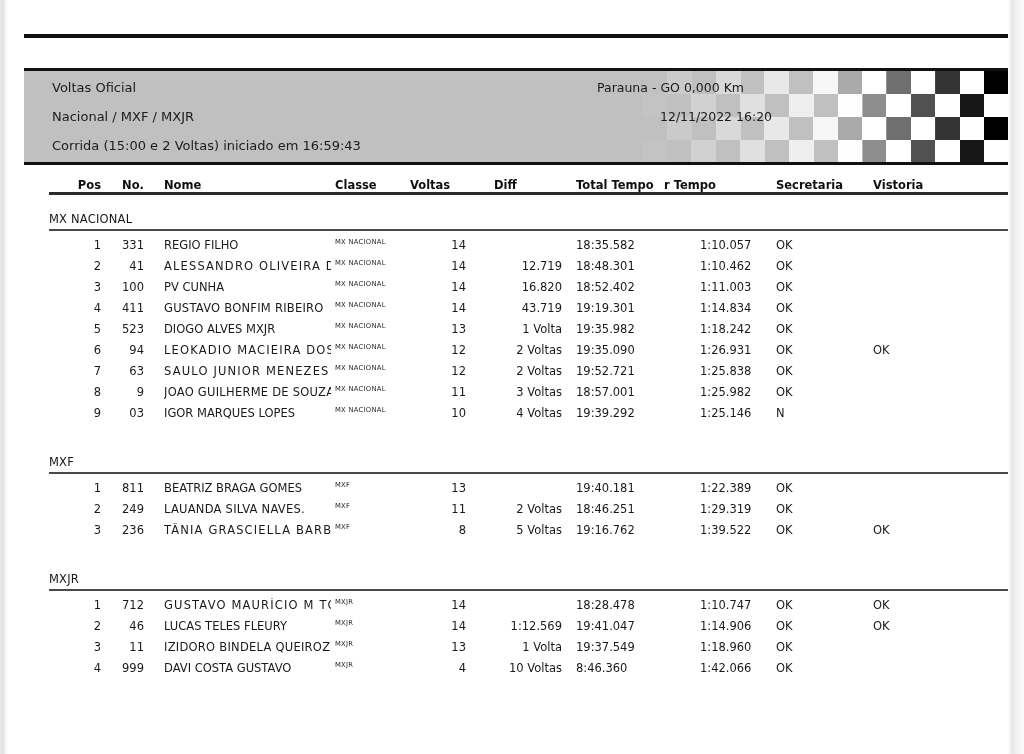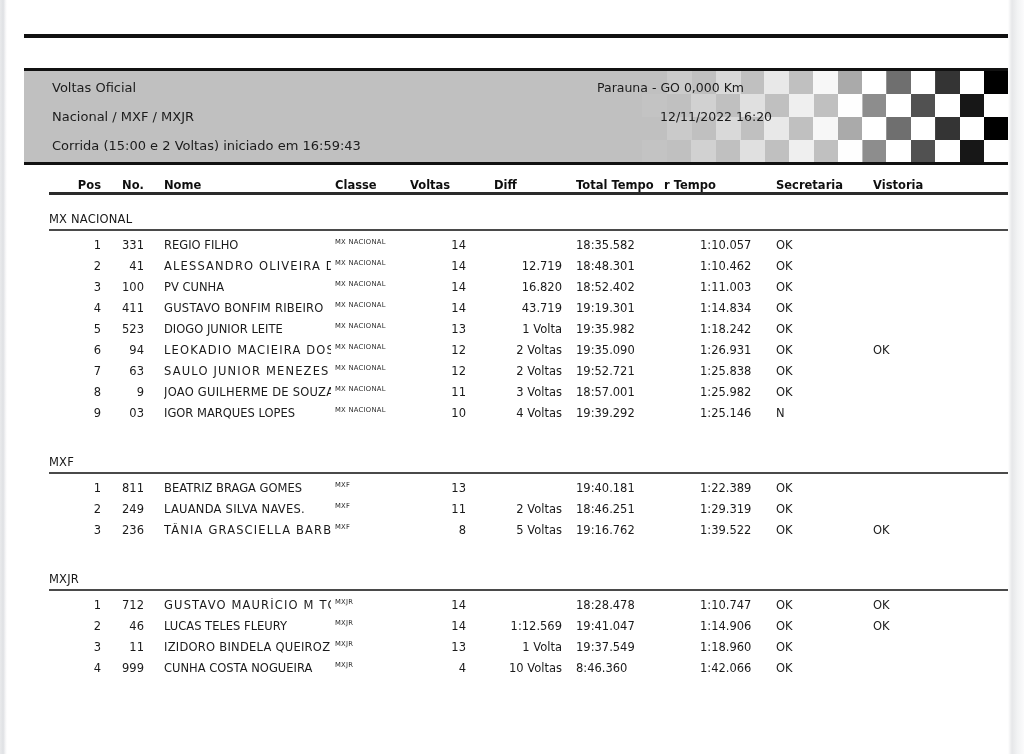--- a/index.html
+++ b/index.html
@@ -351,21 +351,21 @@
           <span class="cell-voltas">14</span>
           <span class="cell-diff">43.719</span>
           <span class="cell-total">19:19.301</span>
           <span class="cell-melhor">1:14.834</span>
           <span class="cell-secr">OK</span>
           <span class="cell-vist"></span>
         </div>
         <div class="row" style="top: 110px;">
           <span class="cell-pos">5</span>
           <span class="cell-no">523</span>
-          <span class="cell-nome">DIOGO JUNIOR LEITE</span>
+          <span class="cell-nome">DIOGO ALVES MXJR</span>
           <span class="cell-classe">MX NACIONAL</span>
           <span class="cell-voltas">13</span>
           <span class="cell-diff">1 Volta</span>
           <span class="cell-total">19:35.982</span>
           <span class="cell-melhor">1:18.242</span>
           <span class="cell-secr">OK</span>
           <span class="cell-vist"></span>
         </div>
         <div class="row" style="top: 131px;">
           <span class="cell-pos">6</span>
@@ -491,21 +491,21 @@
           <span class="cell-voltas">13</span>
           <span class="cell-diff">1 Volta</span>
           <span class="cell-total">19:37.549</span>
           <span class="cell-melhor">1:18.960</span>
           <span class="cell-secr">OK</span>
           <span class="cell-vist"></span>
         </div>
         <div class="row" style="top: 89px;">
           <span class="cell-pos">4</span>
           <span class="cell-no">999</span>
-          <span class="cell-nome">CUNHA COSTA NOGUEIRA</span>
+          <span class="cell-nome">DAVI COSTA GUSTAVO</span>
           <span class="cell-classe">MXJR</span>
           <span class="cell-voltas">4</span>
           <span class="cell-diff">10 Voltas</span>
           <span class="cell-total">8:46.360</span>
           <span class="cell-melhor">1:42.066</span>
           <span class="cell-secr">OK</span>
           <span class="cell-vist"></span>
         </div>
       </div>
     </div>

